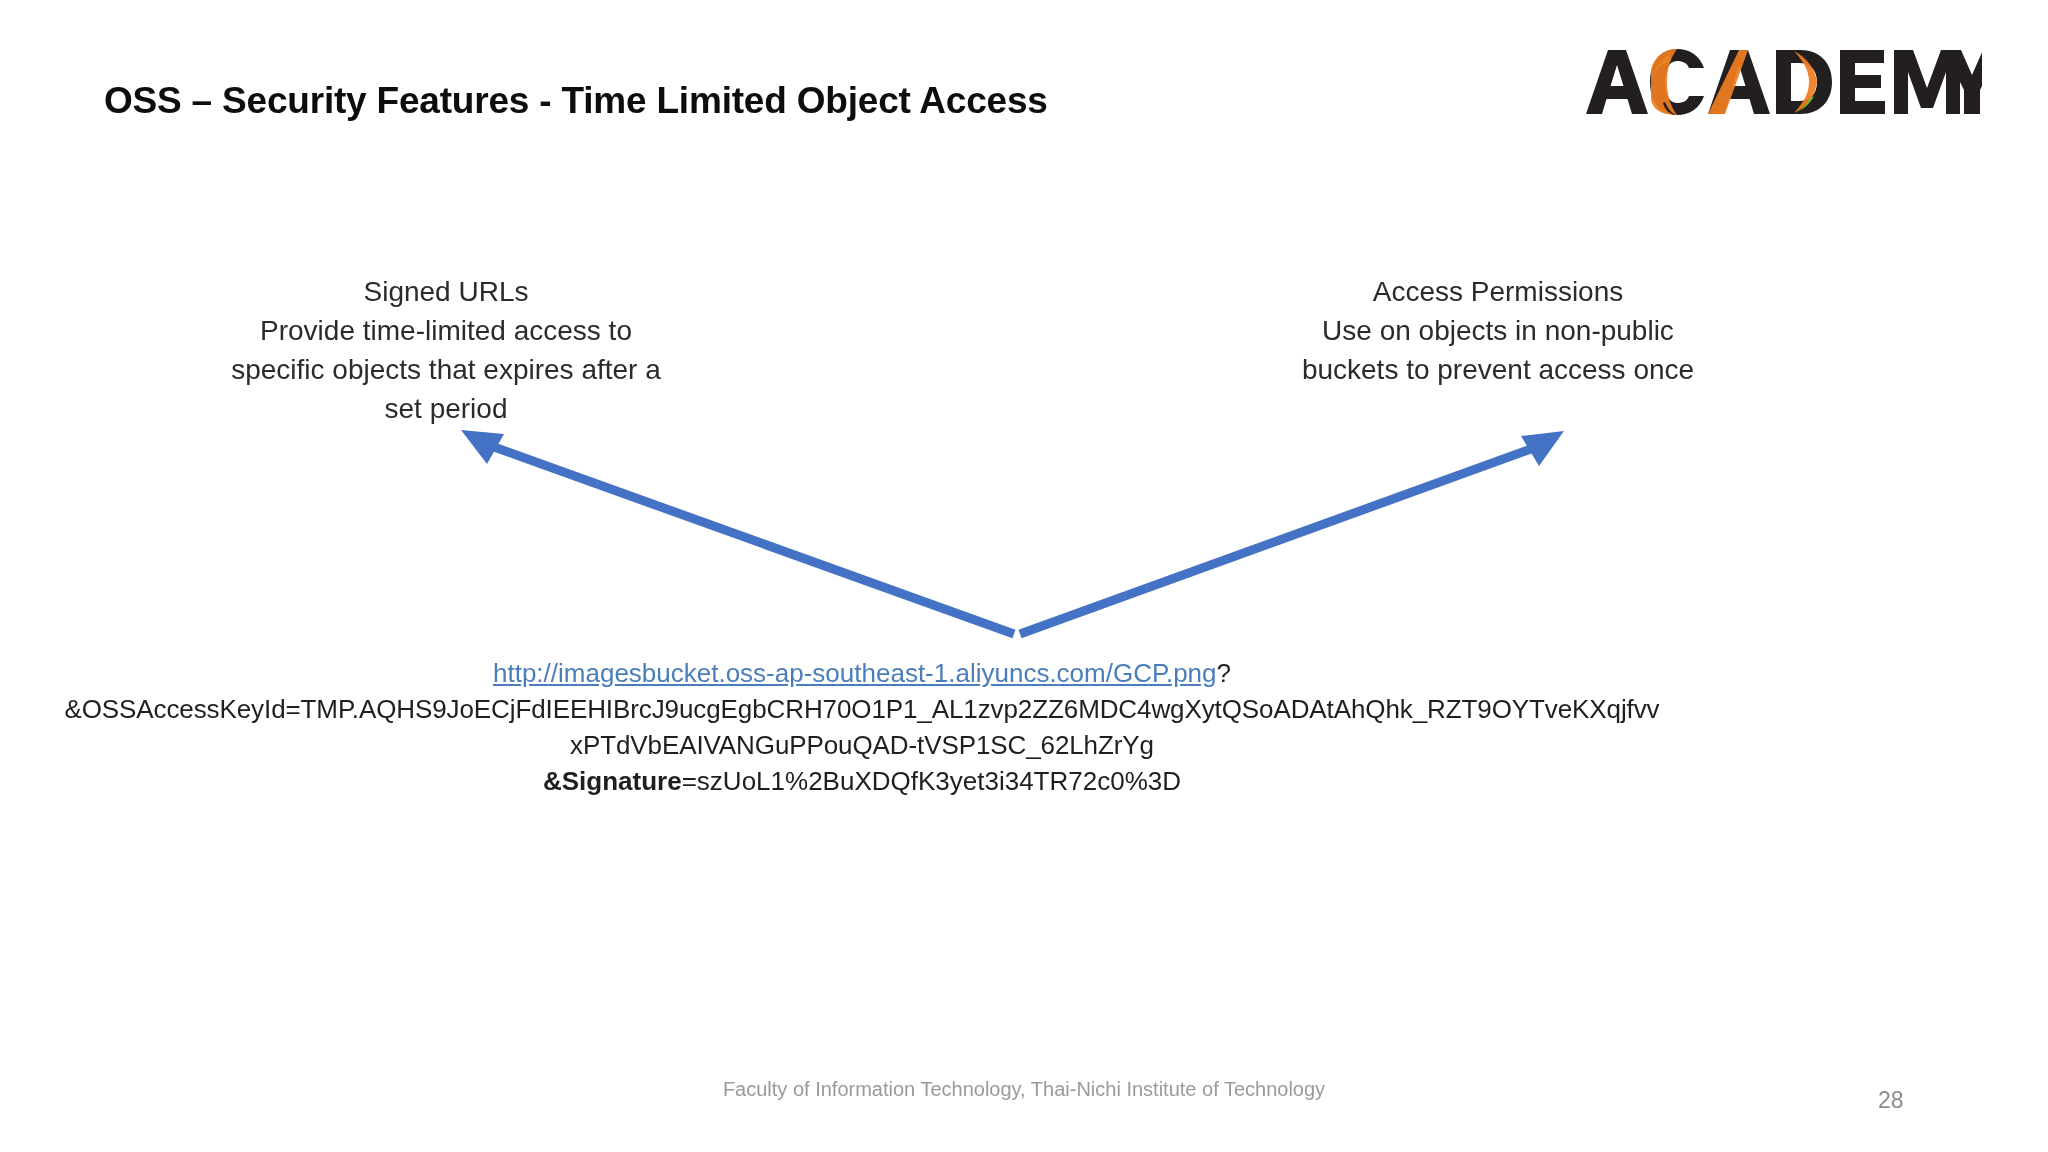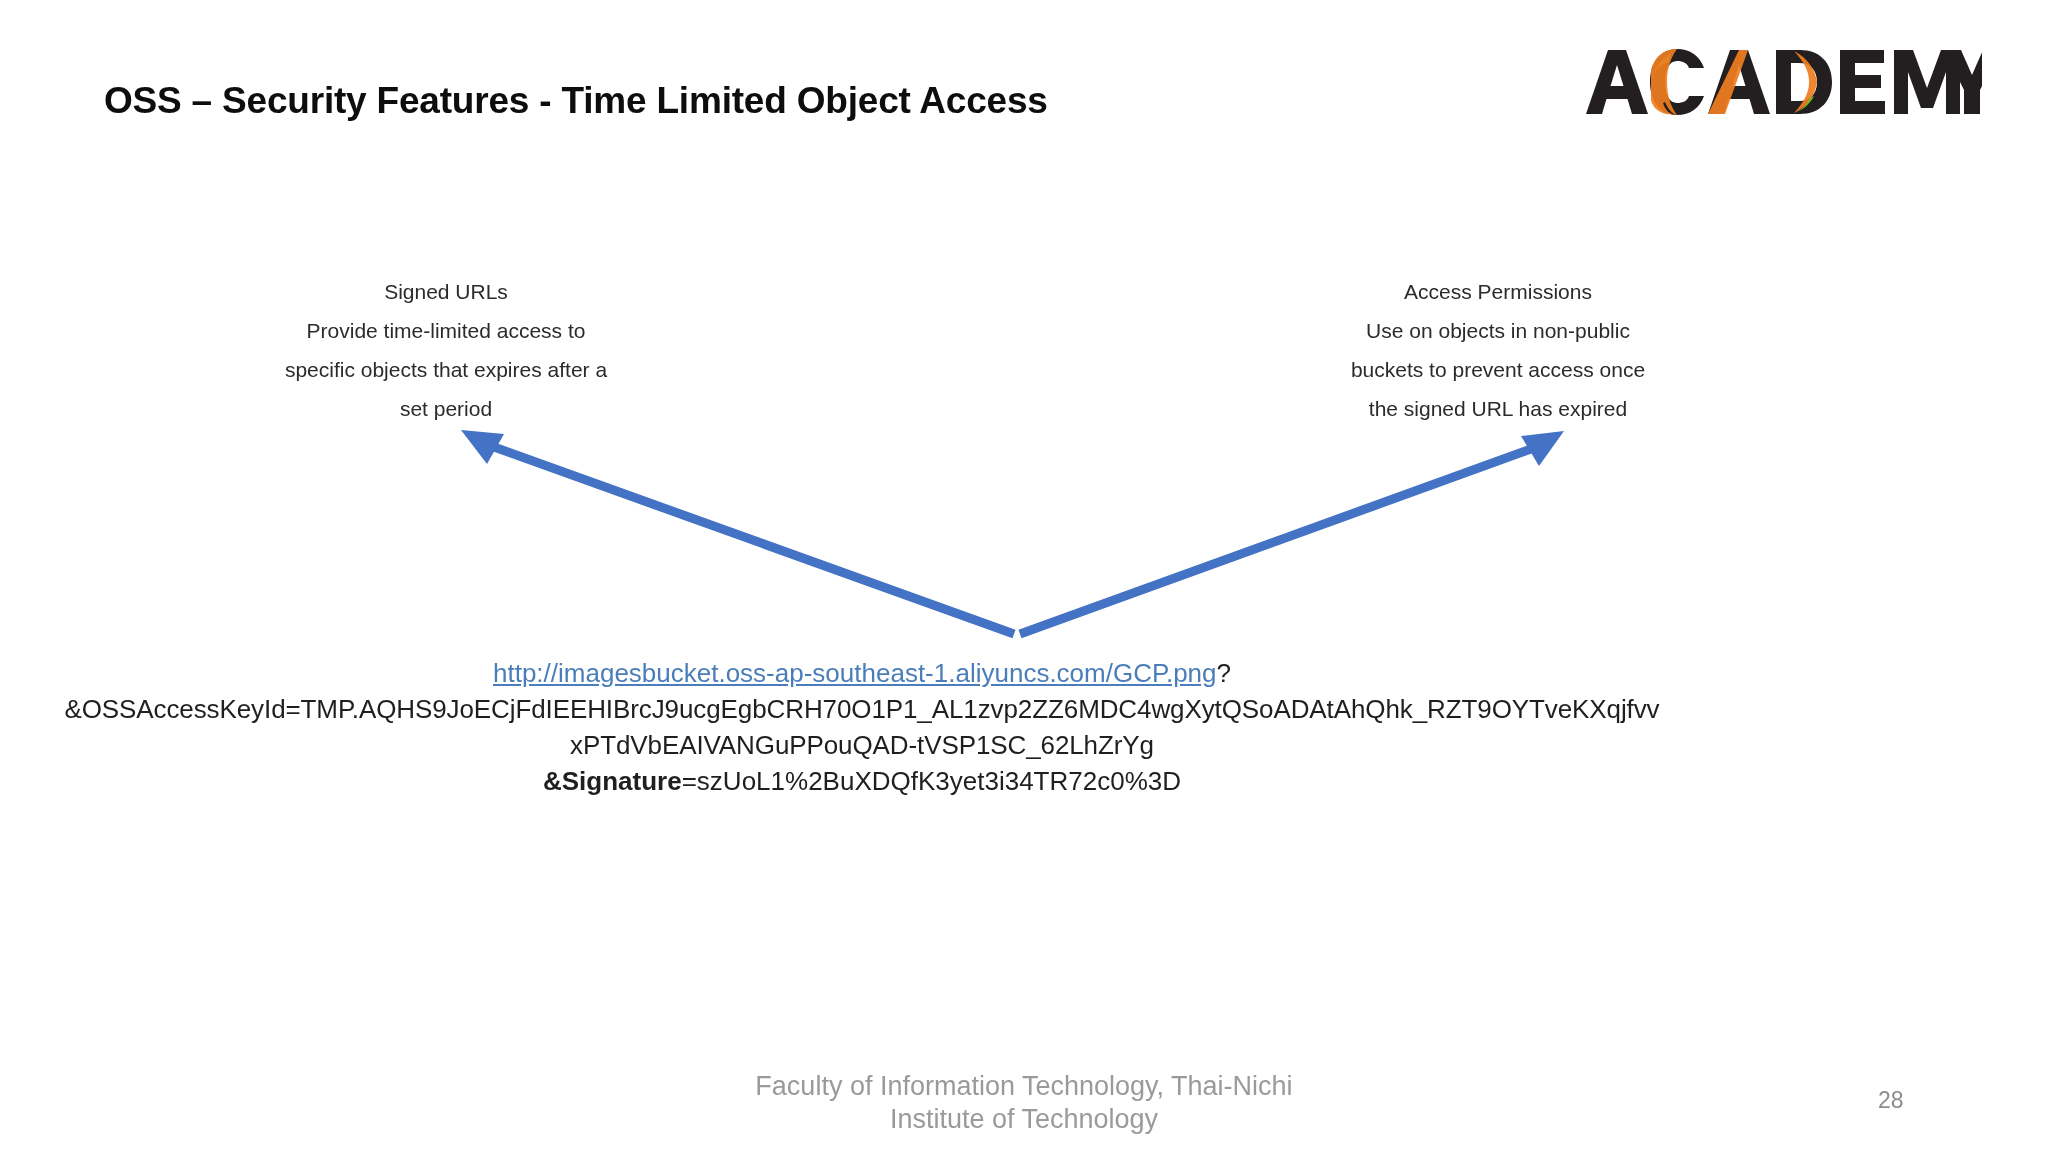--- a/index.html
+++ b/index.html
@@ -44,21 +44,21 @@
     height: 72px;
     display: flex;
     align-items: center;
   }
   .logo svg { display: block; }
 
   
   .callout {
     position: absolute;
     text-align: center;
-    font-size: 21px;
+    font-size: 28px;
     line-height: 39px;
     color: #2b2b2b;
     font-weight: 400;
   }
   .callout .heading { display: block; }
   .callout .body-line { display: block; }
 
   #callout-left {
     left: 182px;
     top: 272px;
@@ -103,22 +103,22 @@
   .mono-ish { letter-spacing: -0.1px; }
 
   
   .footer-note {
     position: absolute;
     left: 50%;
     transform: translateX(-50%);
     top: 1070px;
     width: 620px;
     text-align: center;
-    font-size: 27px;
-    line-height: 33px;
+    font-size: 20px;
+    line-height: 39px;
     color: #9a9a9a;
     font-weight: 400;
   }
   .page-number {
     position: absolute;
     left: 1878px;
     top: 1087px;
     font-size: 23px;
     color: #8c8c8c;
   }
@@ -168,21 +168,20 @@
     <span class="heading">Signed URLs</span>
     <span class="body-line">Provide time-limited access to</span>
     <span class="body-line">specific objects that expires after a</span>
     <span class="body-line">set period</span>
   </div>
 
   <div class="callout" id="callout-right">
     <span class="heading">Access Permissions</span>
     <span class="body-line">Use on objects in non-public</span>
     <span class="body-line">buckets to prevent access once</span>
-    <span class="body-line">the signed URL has expired</span>
   </div>
 
   <svg class="arrow-layer" viewBox="0 0 2048 1152">
     <g id="arrow-left">
       <line x1="1014" y1="634" x2="483" y2="443" stroke="#4472c4" stroke-width="9" stroke-linecap="butt"></line>
       <polygon points="461,430 504,434 487,464" fill="#4472c4"></polygon>
     </g>
     <g id="arrow-right">
       <line x1="1020" y1="634" x2="1542" y2="445" stroke="#4472c4" stroke-width="9" stroke-linecap="butt"></line>
       <polygon points="1564,431 1521,436 1539,466" fill="#4472c4"></polygon>

